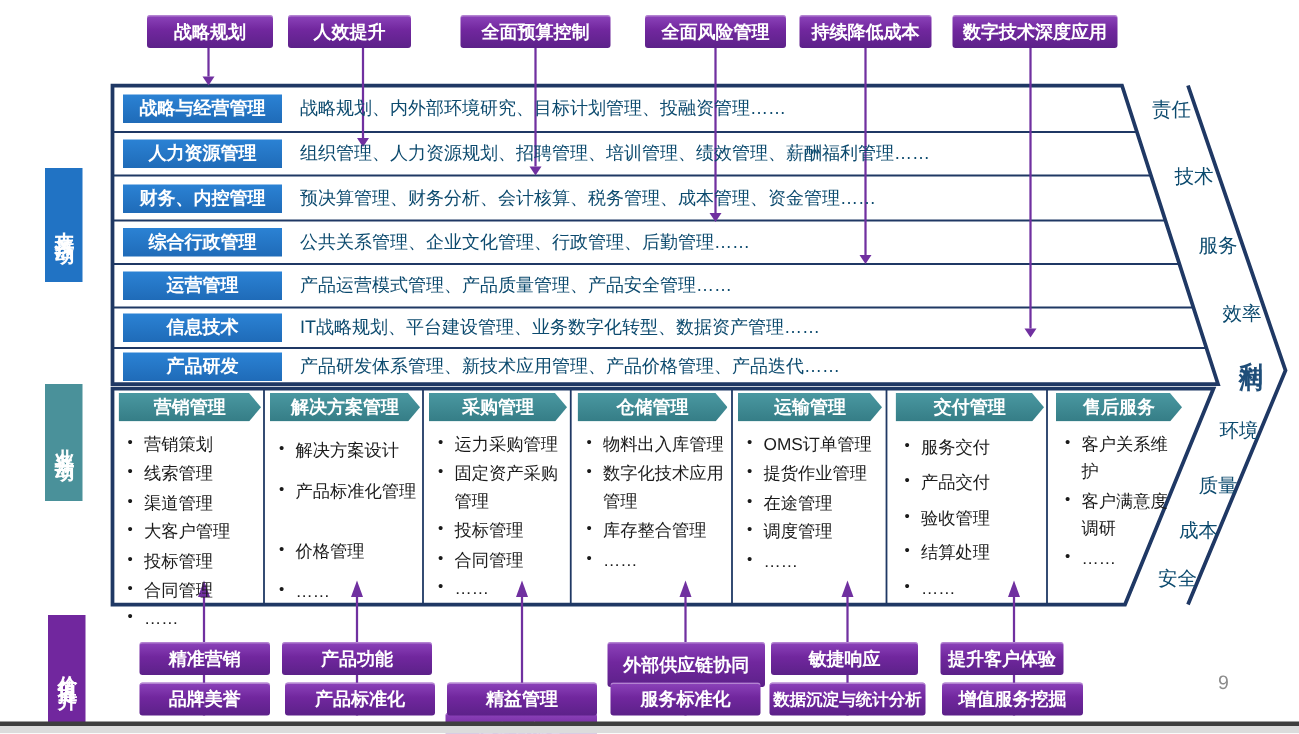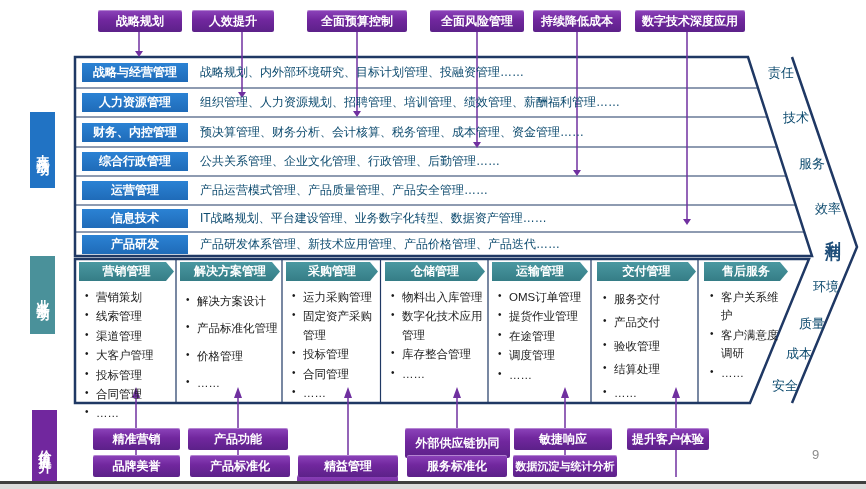--- a/index.html
+++ b/index.html
@@ -141,21 +141,21 @@
       <li>大客户管理</li>
       <li>投标管理</li>
       <li>合同管理</li>
       <li>……</li>
     </ul>
   </div>
   <div class="bcol" style="left:180px;top:262px;width:100px;">
     <div class="bhead">解决方案管理</div>
     <ul style="margin-top:11px;">
       <li style="margin-bottom:9px;">解决方案设计</li>
-      <li style="margin-bottom:9px;">产品标准化管理</li>
+      <li style="margin-bottom:21px;">产品标准化管理</li>
       <li style="margin-bottom:9px;">价格管理</li>
       <li>……</li>
     </ul>
   </div>
   <div class="bcol" style="left:286px;top:262px;width:92px;">
     <div class="bhead">采购管理</div>
     <ul>
       <li>运力采购管理</li>
       <li>固定资产采购管理</li>
       <li>投标管理</li>
@@ -215,18 +215,19 @@
   <div class="pbox" style="left:93px;top:455px;width:87px;height:22px;">品牌美誉</div>
   <div class="pbox" style="left:188px;top:428px;width:100px;height:22px;">产品功能</div>
   <div class="pbox" style="left:190px;top:455px;width:100px;height:22px;">产品标准化</div>
   <div class="pbox" style="left:297px;top:428px;width:101px;height:24px;margin-top:47px;">信息智能化</div>
   <div class="pbox" style="left:298px;top:455px;width:100px;height:22px;">精益管理</div>
   <div class="pbox" style="left:405px;top:428px;width:105px;height:30px;text-align:right;">外部供应链协同</div>
   <div class="pbox" style="left:407px;top:455px;width:100px;height:22px;">服务标准化</div>
   <div class="pbox" style="left:514px;top:428px;width:98px;height:22px;">敏捷响应</div>
   <div class="pbox" style="left:513px;top:455px;width:104px;height:22px;font-size:11px;">数据沉淀与统计分析</div>
   <div class="pbox" style="left:627px;top:428px;width:82px;height:22px;">提升客户体验</div>
+  <div class="pbox" style="left:628px;top:455px;width:94px;height:22px;">增值服务挖掘</div>
 
   <div class="pagenum" style="left:812px;top:447px;">9</div>
   <div class="botline1"></div>
   <div class="botline2"></div>
 
 </div>
 
 </body></html>

